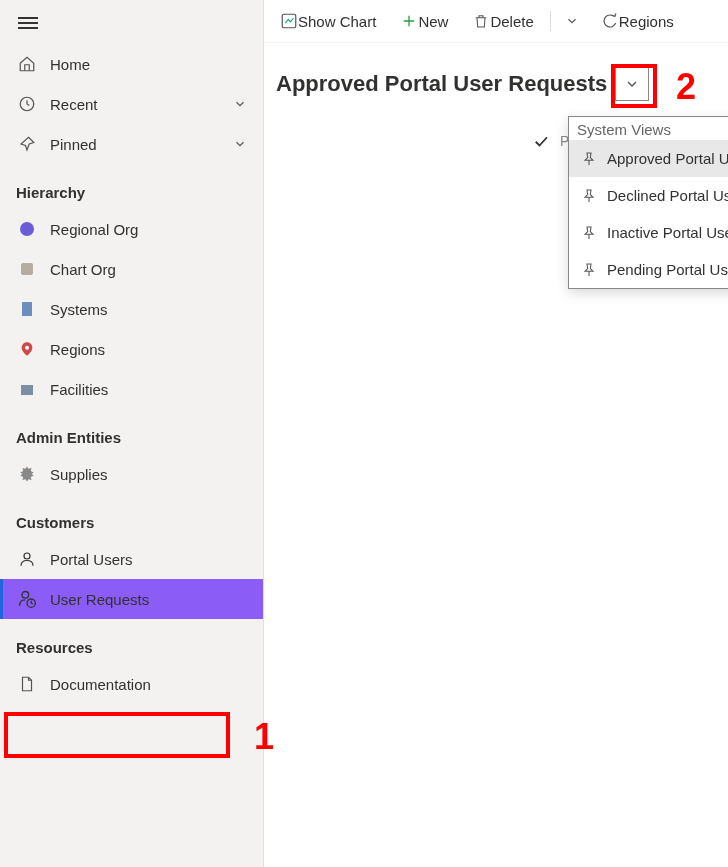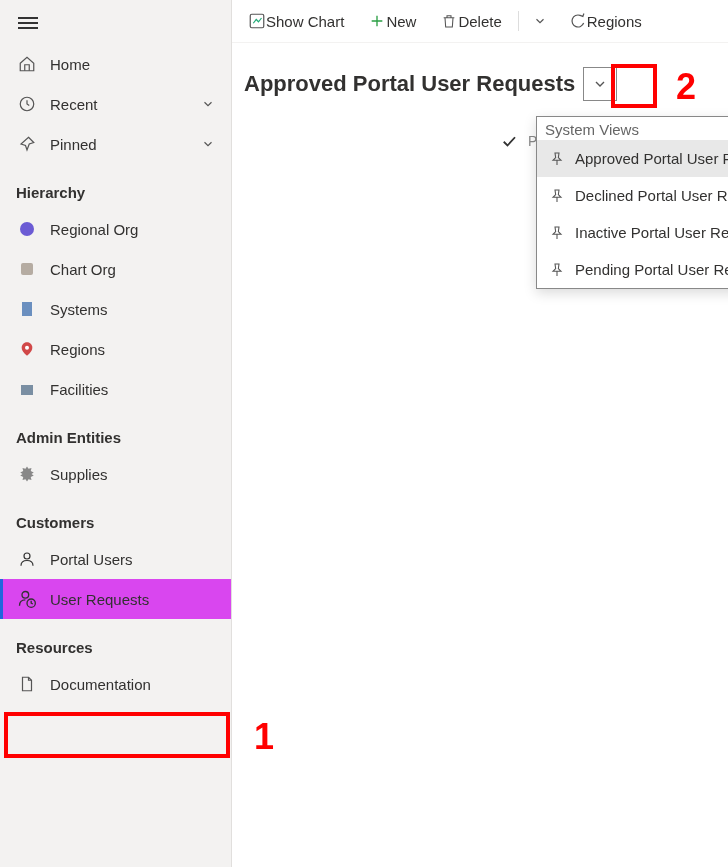--- a/index.html
+++ b/index.html
@@ -1,27 +1,27 @@
 <!DOCTYPE html>
 <html><head>
 <meta charset="utf-8">
 <style>
   * { box-sizing: border-box; margin: 0; padding: 0; }
   body { font-family: "Segoe UI", -apple-system, sans-serif; font-size: 14px; color: #323130; width: 728px; height: 867px; overflow: hidden; background: #fff; }
   .app { display: flex; width: 100%; height: 100%; }
-  .sidebar { width: 232px; background: #f3f2f1; border-right: 1px solid #e1dfdd; padding-top: 6px; overflow-y: auto; }
+  .sidebar { width: 264px; background: #f3f2f1; border-right: 1px solid #e1dfdd; padding-top: 6px; overflow-y: auto; }
   .hamburger-row { display:flex; align-items:center; padding: 8px 18px 14px 18px; }
   .hamburger { width: 20px; height: 16px; display:inline-block; }
   .hamburger span{display:block;height:2px;background:#333;margin:3px 0;}
   .nav-item { display:flex; align-items:center; padding: 10px 16px; cursor:pointer; position:relative; }
   .nav-item .icon { width: 22px; height:20px; display:inline-flex; align-items:center; justify-content:center; margin-right:12px; color:#555;}
   .nav-item .label { flex:1; font-size:15px; color:#323130;}
   .nav-item .chev { color:#555; }
   .nav-group-title { font-weight:600; font-size:15px; padding: 20px 16px 8px 16px; color:#323130;}
-  .nav-item.active { background:#d946ef;}
+  .nav-item.active { background:#8b5cf6;}
   .nav-item.active::before { content:""; position:absolute; left:0; top:0; bottom:0; width:3px; background:#2266dd;}
   .main { flex:1; position:relative; background:#fff;}
   .cmdbar { display:flex; align-items:center; gap:0; padding: 6px 4px; border-bottom:1px solid #f3f2f1;}
   .cmd-btn { display:flex; align-items:center; gap:0; padding:6px 12px; font-size:15px; cursor:pointer; background:none; border:none; color:#323130;}
   .cmd-btn .ci { width:18px; height:18px; display:inline-flex; align-items:center; justify-content:center;}
   .cmd-sep { width:1px; height:20px; background:#ddd; margin:0 4px;}
   .page-title-row { display:flex; align-items:center; gap:8px; padding: 24px 12px 6px 12px;}
   .page-title { font-size:22px; font-weight:600;}
   .dd-btn { width:34px; height:34px; border:1px solid #888; display:flex; align-items:center; justify-content:center; cursor:pointer; background:#fff;}
   .dropdown { position:absolute; top:116px; left:304px; width:328px; background:#fff; border:1px solid #888; box-shadow:0 4px 12px rgba(0,0,0,0.15); z-index:10;}

